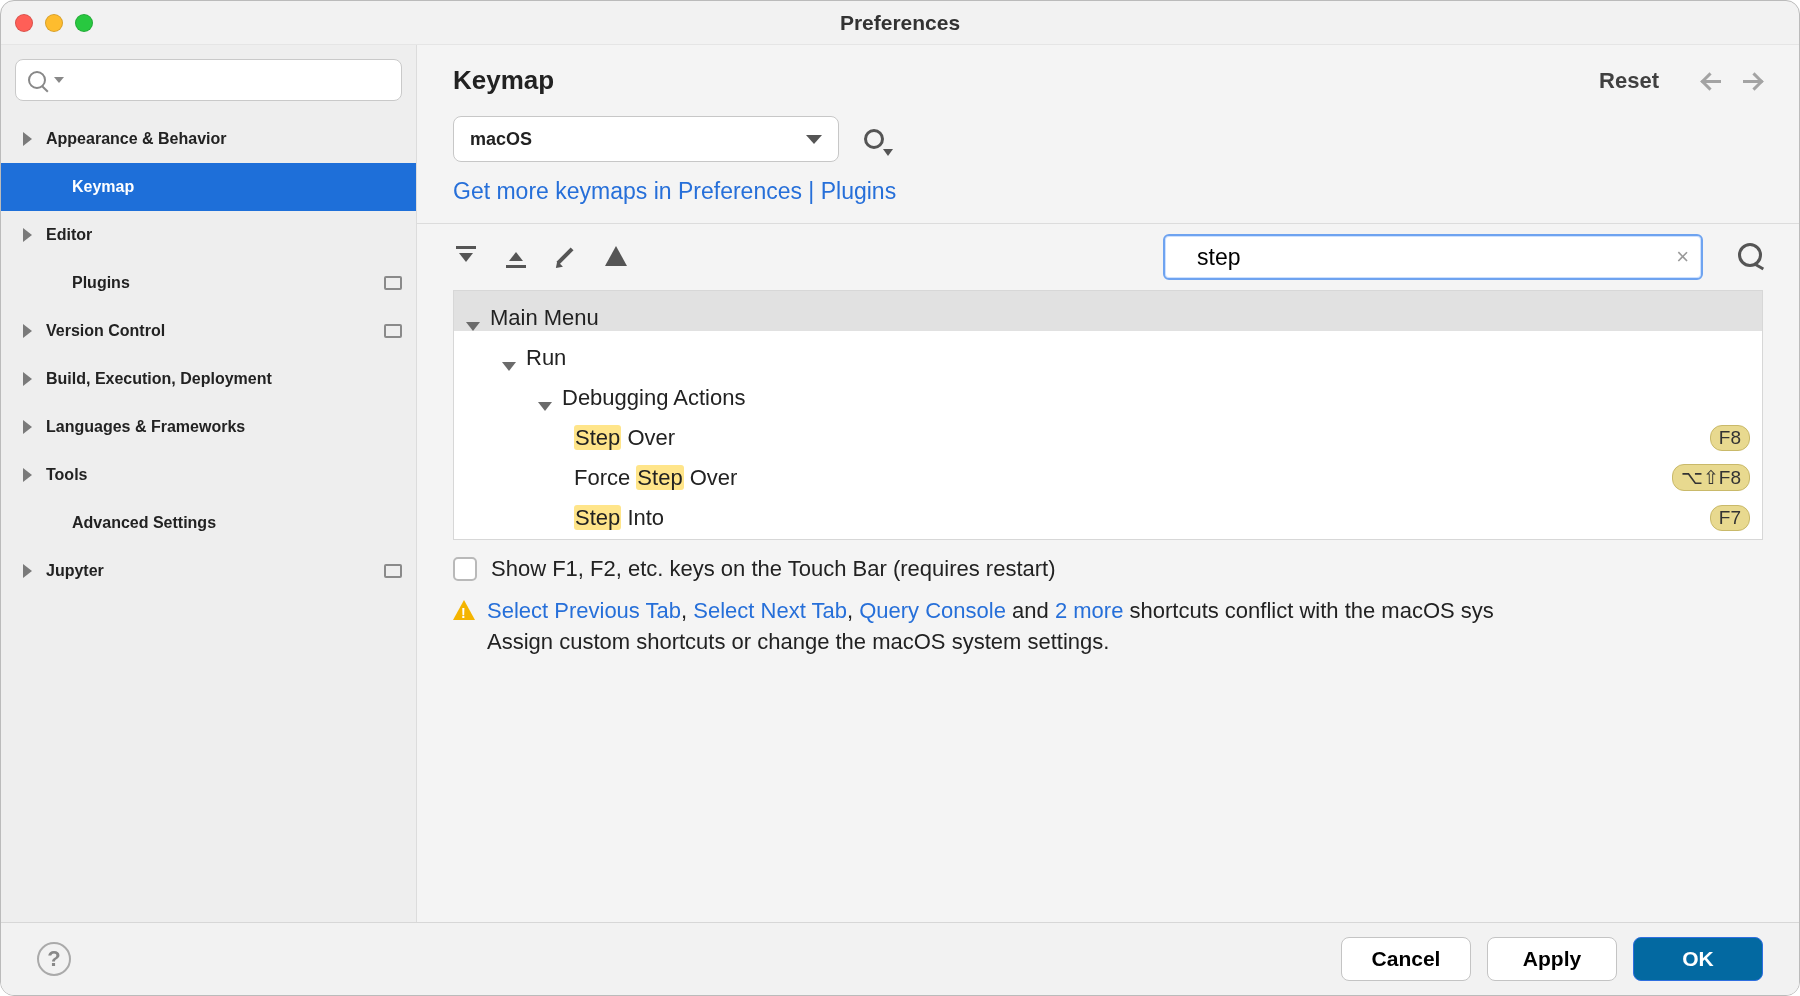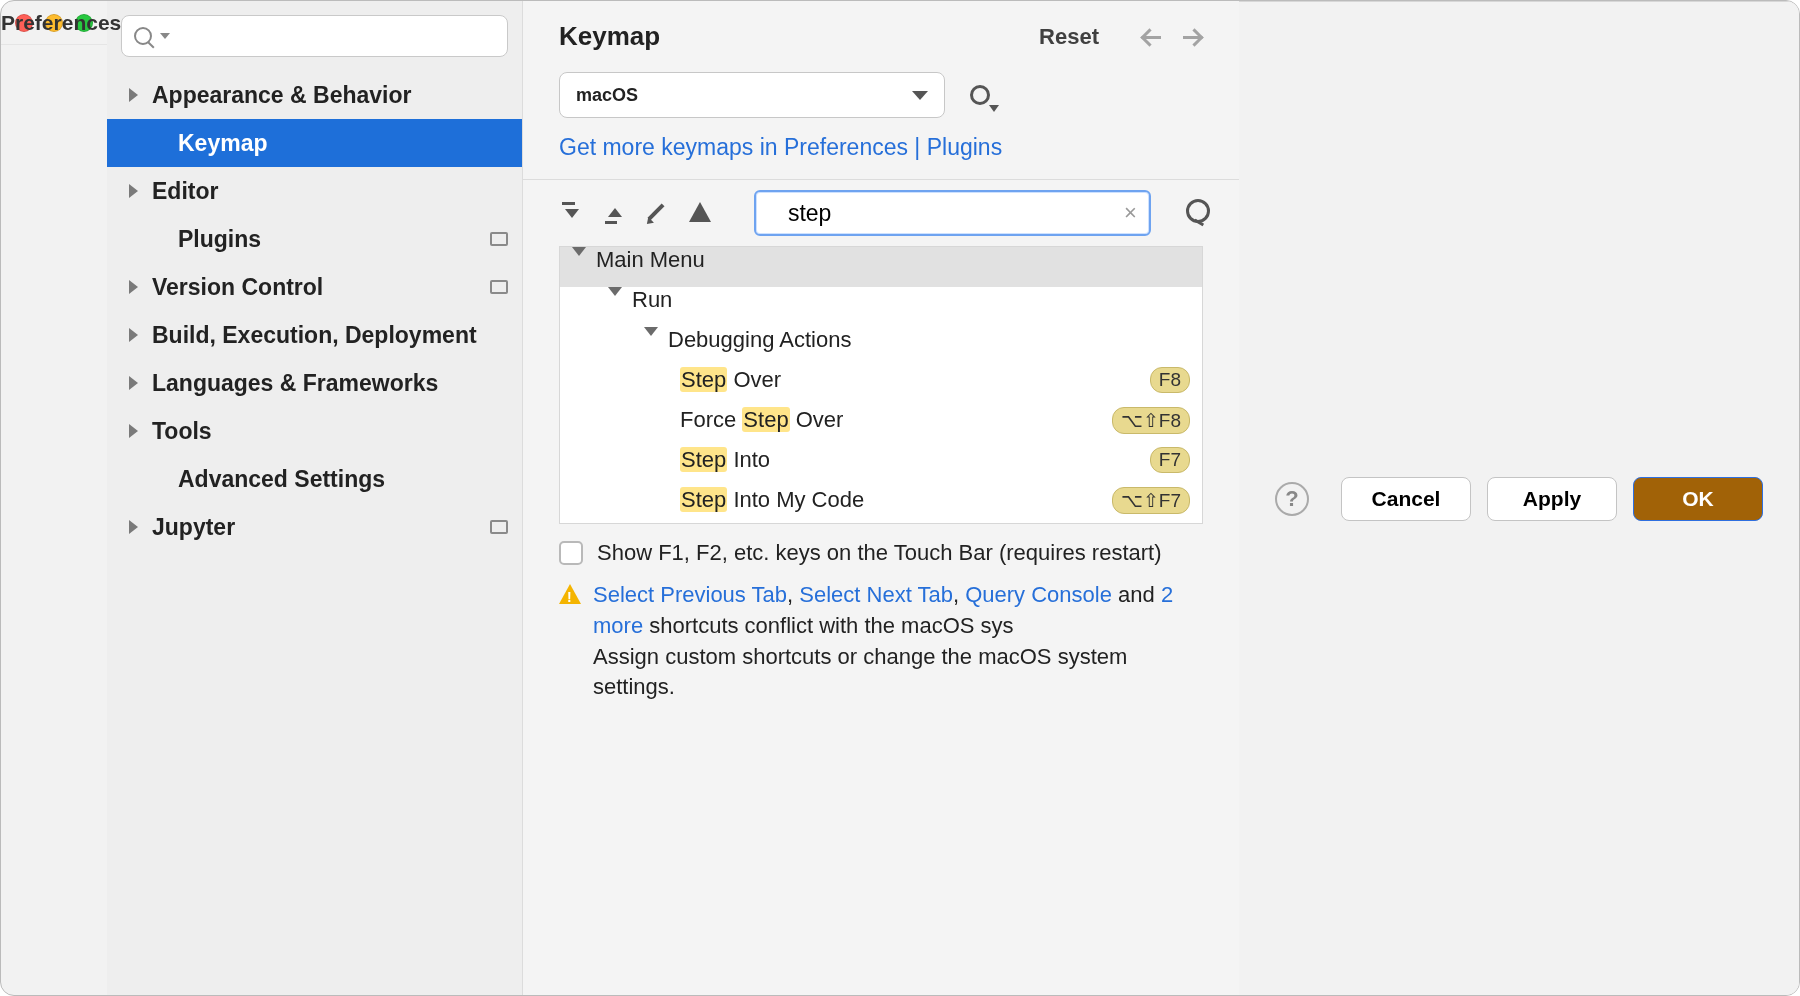--- a/index.html
+++ b/index.html
@@ -1,37 +1,37 @@
 <!DOCTYPE html>
 <html><head>
 <meta charset="utf-8">
 <style>
 * { box-sizing: border-box; margin: 0; padding: 0; }
 html, body { width: 1800px; height: 996px; font-family: -apple-system, "Helvetica Neue", Arial, sans-serif; font-size: 16px; color: #222; background: #fff; }
-.window { width: 100%; height: 100%; border: 1px solid #bbb; border-radius: 14px; overflow: hidden; display: flex; background: #f2f2f2; }
+.window { width: 100%; height: 100%; border: 1px solid #bbb; border-radius: 14px; overflow: hidden; display: flex; flex-direction: column; background: #f2f2f2; }
 .titlebar { height: 44px; display: flex; align-items: center; padding: 0 14px; position: relative; border-bottom: 1px solid #e5e5e5; }
 .traffic { display: flex; gap: 12px; }
 .tl { width: 18px; height: 18px; border-radius: 50%; border: 1px solid rgba(0,0,0,0.15); }
 .tl.red { background: #ff5f57; }
 .tl.yellow { background: #febc2e; }
 .tl.green { background: #28c840; }
 .title { position: absolute; left: 0; right: 0; text-align: center; font-weight: 700; font-size: 21px; color: #333; }
 
 .body { flex: 1; display: flex; overflow: hidden; }
 
 
 .sidebar { width: 416px; border-right: 1px solid #dcdcdc; background: #eeeeee; display: flex; flex-direction: column; }
 .search-wrap { padding: 14px; }
 .search { width: 100%; height: 42px; border: 1px solid #c9c9c9; border-radius: 8px; background: #fff; display: flex; align-items: center; padding: 0 12px; gap: 8px; }
 .search input { border: none; outline: none; flex: 1; font-size: 19px; background: transparent; }
 .search .mag { width: 18px; height: 18px; border: 2px solid #888; border-radius: 50%; position: relative; }
 .search .mag::after { content: ''; position: absolute; width: 8px; height: 2px; background: #888; transform: rotate(45deg); bottom: -3px; right: -5px; }
 .search .chev { width: 0; height: 0; border-left: 5px solid transparent; border-right: 5px solid transparent; border-top: 6px solid #888; }
 .nav { flex: 1; overflow: auto; }
-.nav-item { display: flex; align-items: center; height: 48px; padding: 0 14px 0 22px; font-size: 23px; font-weight: 700; gap: 14px; cursor: pointer; }
+.nav-item { display: flex; align-items: center; height: 48px; padding: 0 14px 0 22px; font-size: 16px; font-weight: 700; gap: 14px; cursor: pointer; }
 .nav-item.sub { padding-left: 48px; }
 .nav-item .arrow { width: 0; height: 0; border-top: 7px solid transparent; border-bottom: 7px solid transparent; border-left: 9px solid #7a7a7a; flex-shrink: 0; }
 .nav-item.noarrow .arrow { visibility: hidden; }
 .nav-item.selected { background: #1e6fd9; color: #fff; }
 .nav-item.selected .arrow { border-left-color: #fff; }
 .nav-item .label { flex: 1; white-space: nowrap; overflow: hidden; text-overflow: clip; }
 .nav-item .prj { width: 18px; height: 14px; border: 2px solid #8a8a8a; border-radius: 2px; margin-left: auto; flex-shrink: 0; }
 
 
 .main { flex: 1; display: flex; flex-direction: column; background: #f4f4f4; overflow: hidden; }
@@ -65,40 +65,40 @@
 .tbicon.warn::before { content: ''; position: absolute; left: 2px; top: 2px; width: 0; height: 0; border-left: 11px solid transparent; border-right: 11px solid transparent; border-bottom: 20px solid #555; }
 .tbspacer { flex: 1; }
 .tsearch { width: 540px; height: 46px; border: 2px solid #6ea3f0; background: #fff; border-radius: 6px; display: flex; align-items: center; padding: 0 12px; gap: 10px; box-shadow: inset 0 0 0 1px #cde1ff; }
 .tsearch input { border: none; outline: none; flex: 1; font-size: 23px; }
 .clearx { color: #999; font-size: 22px; cursor: pointer; }
 .findsc { width: 28px; height: 28px; position: relative; margin-left: 8px; }
 .findsc::before { content: ''; position: absolute; width: 18px; height: 18px; border: 3px solid #555; border-radius: 50%; top: 0; left: 3px; }
 .findsc::after { content: ''; position: absolute; width: 10px; height: 3px; background: #555; bottom: 3px; right: -1px; transform: rotate(30deg); }
 
 .tree { flex: 1; background: #fff; margin: 0 36px; border: 1px solid #d7d7d7; overflow: auto; font-size: 22px; }
-.trow { display: flex; align-items: flex-start; height: 40px; padding: 0 12px; }
+.trow { display: flex; align-items: flex-end; height: 40px; padding: 0 12px; }
 .trow.header-row { background: #e1e1e1; }
 .trow .tarrow { width: 0; height: 0; border-left: 7px solid transparent; border-right: 7px solid transparent; border-top: 9px solid #6b6b6b; margin-right: 10px; flex-shrink: 0; }
 .trow .ind { display: inline-block; }
 .trow .lbl { flex: 1; white-space: nowrap; }
 .trow .hl { background: #ffe58a; border-radius: 3px; padding: 0 1px; }
 .trow .sc { background: #e8d98f; border: 1px solid #c9b96a; border-radius: 12px; padding: 1px 8px; font-size: 19px; font-family: inherit; color: #333; white-space: nowrap; }
 
 .check-row { display: flex; align-items: center; gap: 14px; padding: 16px 36px 4px 36px; font-size: 22px; }
 .cb { width: 24px; height: 24px; border: 2px solid #b9b9b9; border-radius: 5px; background: #fff; }
 .conflict { display: flex; align-items: flex-start; gap: 12px; padding: 10px 36px 16px 36px; font-size: 22px; line-height: 1.4; }
 .warnico { width: 0; height: 0; border-left: 11px solid transparent; border-right: 11px solid transparent; border-bottom: 20px solid #f4b400; margin-top: 4px; flex-shrink: 0; position: relative; }
 .warnico::after { content: '!'; position: absolute; left: -3px; top: 4px; color: #fff; font-weight: 700; font-size: 14px; }
 .conflict a { color: #266fd9; cursor: pointer; }
 
 .footer { border-top: 1px solid #d7d7d7; padding: 14px 36px; display: flex; align-items: center; gap: 16px; background: #f2f2f2; }
 .helpq { width: 34px; height: 34px; border: 2px solid #aaa; border-radius: 50%; display: flex; align-items: center; justify-content: center; font-size: 22px; color: #888; font-weight: 700; }
 .footer .spacer { flex: 1; }
 .btn { height: 44px; min-width: 130px; padding: 0 28px; border: 1px solid #c4c4c4; border-radius: 8px; background: #fff; font-size: 21px; font-weight: 600; cursor: pointer; }
-.btn.primary { background: #a16207; color: #fff; border-color: #2e6fe0; }
+.btn.primary { background: #0369a1; color: #fff; border-color: #2e6fe0; }
 </style>
 </head>
 <body>
 
 <div class="window">
   <div class="titlebar">
     <div class="traffic">
       <div class="tl red"></div>
       <div class="tl yellow"></div>
       <div class="tl green"></div>

